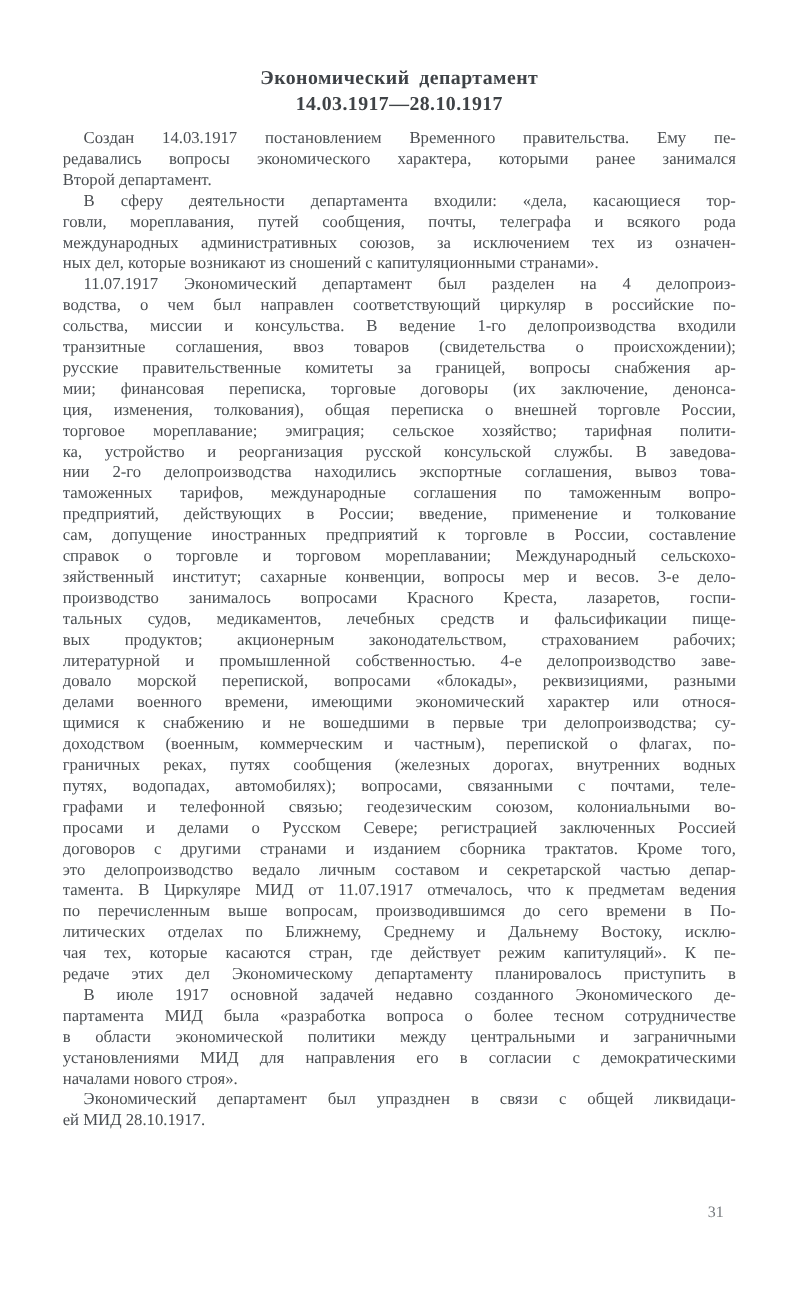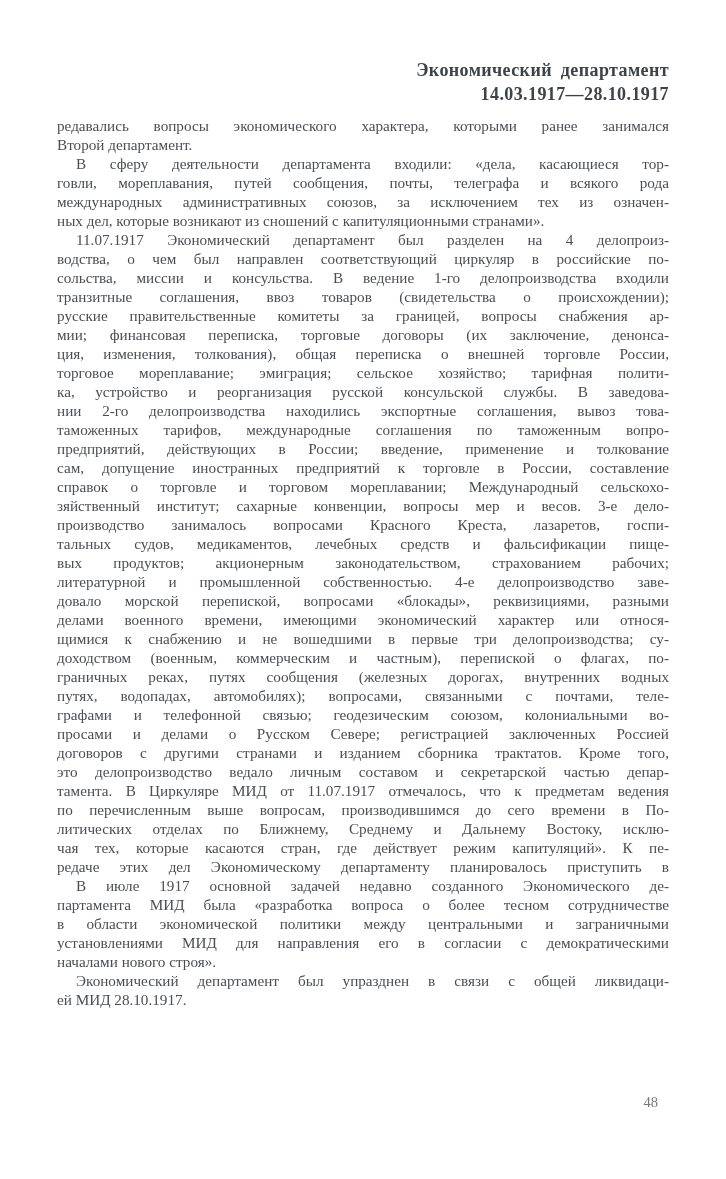--- a/index.html
+++ b/index.html
@@ -13,21 +13,21 @@
     height: 1179px;
     background: var(--bg-color, #ffffff);
     font-family: "Liberation Serif", "DejaVu Serif", serif;
     overflow: hidden;
   }
   .title-block {
     position: absolute;
     left: 57px;
     top: 58px;
     width: 612px;
-    text-align: right;
+    text-align: center;
     font-weight: bold;
     color: var(--title-color, #3f4347);
   }
   .title-line {
     display: block;
     font-size: 18px;
     line-height: 24px;
     letter-spacing: 0.4px;
     word-spacing: 4px;
   }
@@ -67,20 +67,21 @@
 <body>
 
 <div class="page">
 
   <div class="title-block">
     <span class="title-line">Экономический департамент</span>
     <span class="title-line">14.03.1917—28.10.1917</span>
   </div>
 
   <div class="body-text">
+      <div class="line first">Создан 14.03.1917 постановлением Временного правительства. Ему пе-</div>
       <div class="line">редавались вопросы экономического характера, которыми ранее занимался</div>
       <div class="line last">Второй департамент.</div>
       <div class="line first">В сферу деятельности департамента входили: «дела, касающиеся тор-</div>
       <div class="line">говли, мореплавания, путей сообщения, почты, телеграфа и всякого рода</div>
       <div class="line">международных административных союзов, за исключением тех из означен-</div>
       <div class="line last">ных дел, которые возникают из сношений с капитуляционными странами».</div>
       <div class="line first">11.07.1917 Экономический департамент был разделен на 4 делопроиз-</div>
       <div class="line">водства, о чем был направлен соответствующий циркуляр в российские по-</div>
       <div class="line">сольства, миссии и консульства. В ведение 1-го делопроизводства входили</div>
       <div class="line">транзитные соглашения, ввоз товаров (свидетельства о происхождении);</div>
@@ -116,15 +117,15 @@
       <div class="line">редаче этих дел Экономическому департаменту планировалось приступить в</div>
       <div class="line first">В июле 1917 основной задачей недавно созданного Экономического де-</div>
       <div class="line">партамента МИД была «разработка вопроса о более тесном сотрудничестве</div>
       <div class="line">в области экономической политики между центральными и заграничными</div>
       <div class="line">установлениями МИД для направления его в согласии с демократическими</div>
       <div class="line last">началами нового строя».</div>
       <div class="line first">Экономический департамент был упразднен в связи с общей ликвидаци-</div>
       <div class="line last">ей МИД 28.10.1917.</div>
     </div>
 
-  <div class="page-number">48</div>
+  <div class="page-number">31</div>
 
 </div>
 
 </body></html>

